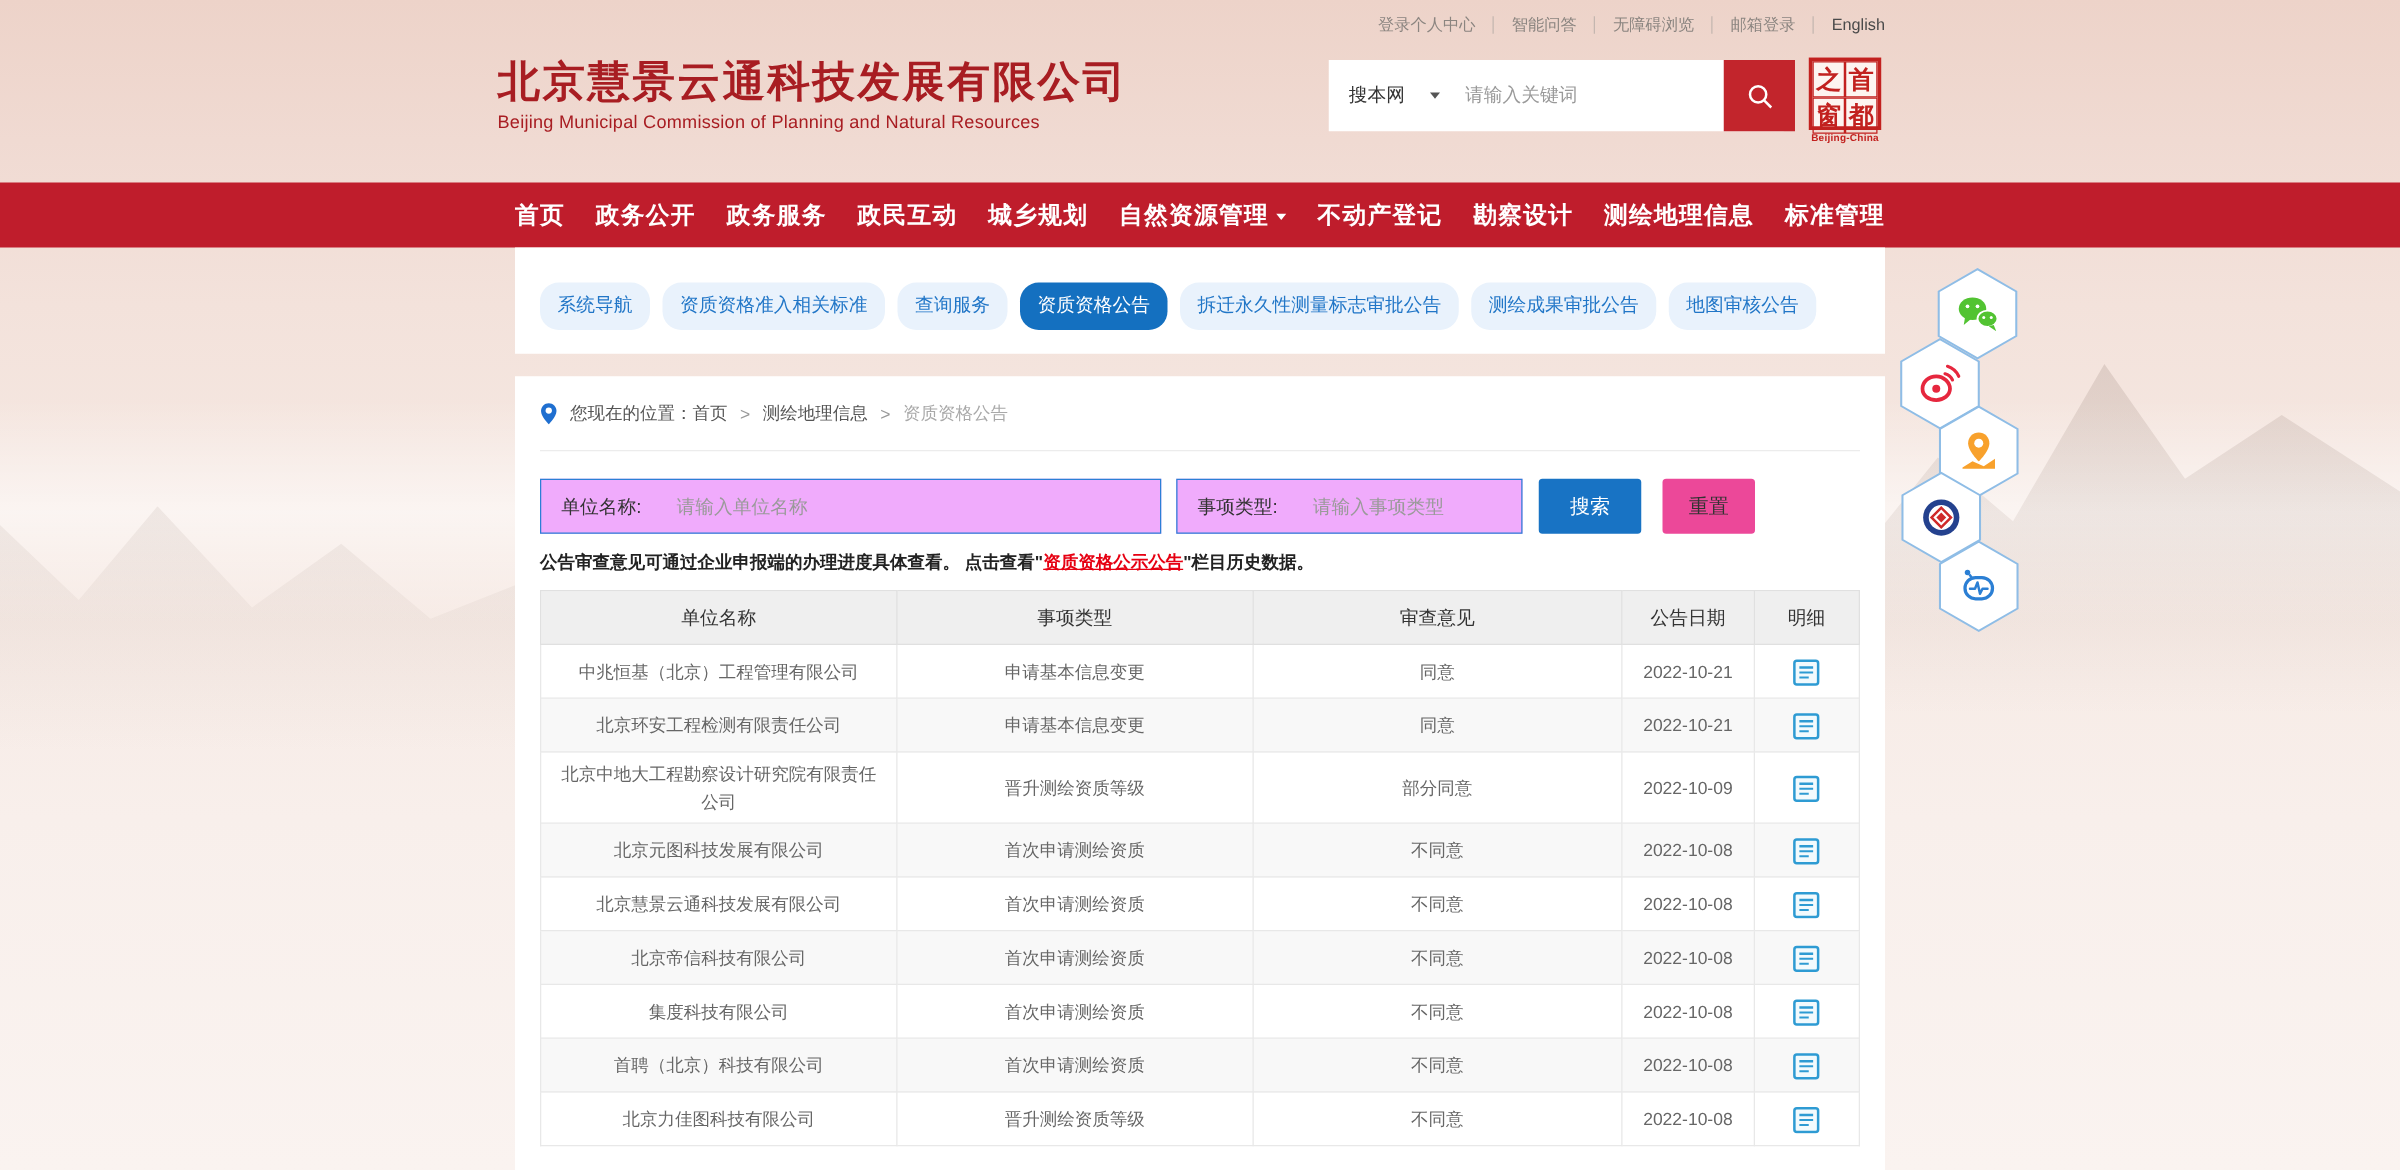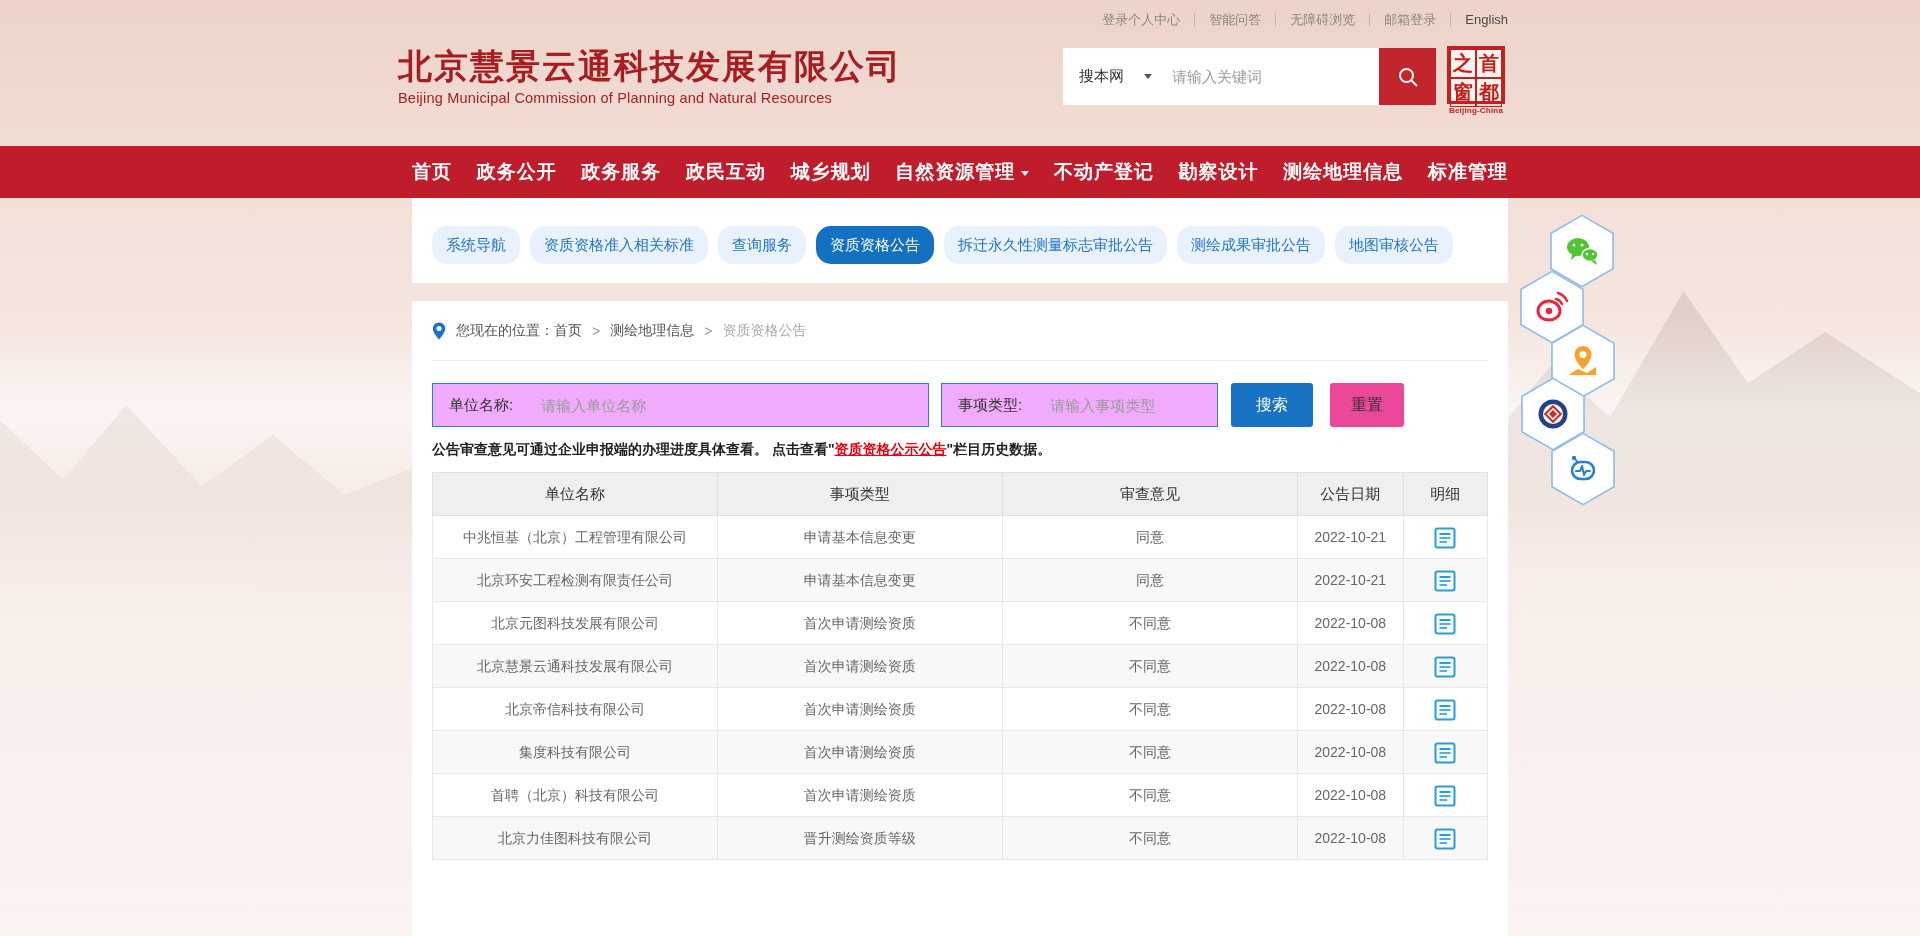--- a/index.html
+++ b/index.html
@@ -283,20 +283,34 @@
           <td><span class="detail-icon">
                 <svg width="22" height="22" viewBox="0 0 22 22">
                   <rect x="1.5" y="1.5" width="19" height="19" rx="2" fill="#f2fafd" stroke="#2e9bd3" stroke-width="2"></rect>
                   <line x1="5.5" y1="7" x2="16.5" y2="7" stroke="#2e9bd3" stroke-width="2"></line>
                   <line x1="5.5" y1="11" x2="16.5" y2="11" stroke="#2e9bd3" stroke-width="1.6"></line>
                   <line x1="5.5" y1="15" x2="13" y2="15" stroke="#2e9bd3" stroke-width="1.6"></line>
                 </svg>
               </span></td>
         </tr>
         <tr>
+          <td style="padding:6px 10px;">北京中地大工程勘察设计研究院有限责任公司</td>
+          <td>晋升测绘资质等级</td>
+          <td>部分同意</td>
+          <td>2022-10-09</td>
+          <td><span class="detail-icon">
+                <svg width="22" height="22" viewBox="0 0 22 22">
+                  <rect x="1.5" y="1.5" width="19" height="19" rx="2" fill="#f2fafd" stroke="#2e9bd3" stroke-width="2"></rect>
+                  <line x1="5.5" y1="7" x2="16.5" y2="7" stroke="#2e9bd3" stroke-width="2"></line>
+                  <line x1="5.5" y1="11" x2="16.5" y2="11" stroke="#2e9bd3" stroke-width="1.6"></line>
+                  <line x1="5.5" y1="15" x2="13" y2="15" stroke="#2e9bd3" stroke-width="1.6"></line>
+                </svg>
+              </span></td>
+        </tr>
+        <tr>
           <td>北京元图科技发展有限公司</td>
           <td>首次申请测绘资质</td>
           <td>不同意</td>
           <td>2022-10-08</td>
           <td><span class="detail-icon">
                 <svg width="22" height="22" viewBox="0 0 22 22">
                   <rect x="1.5" y="1.5" width="19" height="19" rx="2" fill="#f2fafd" stroke="#2e9bd3" stroke-width="2"></rect>
                   <line x1="5.5" y1="7" x2="16.5" y2="7" stroke="#2e9bd3" stroke-width="2"></line>
                   <line x1="5.5" y1="11" x2="16.5" y2="11" stroke="#2e9bd3" stroke-width="1.6"></line>
                   <line x1="5.5" y1="15" x2="13" y2="15" stroke="#2e9bd3" stroke-width="1.6"></line>

